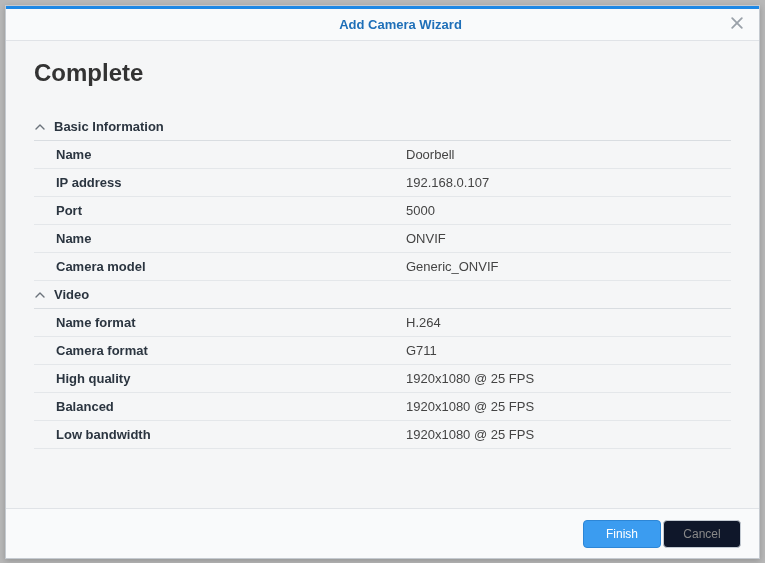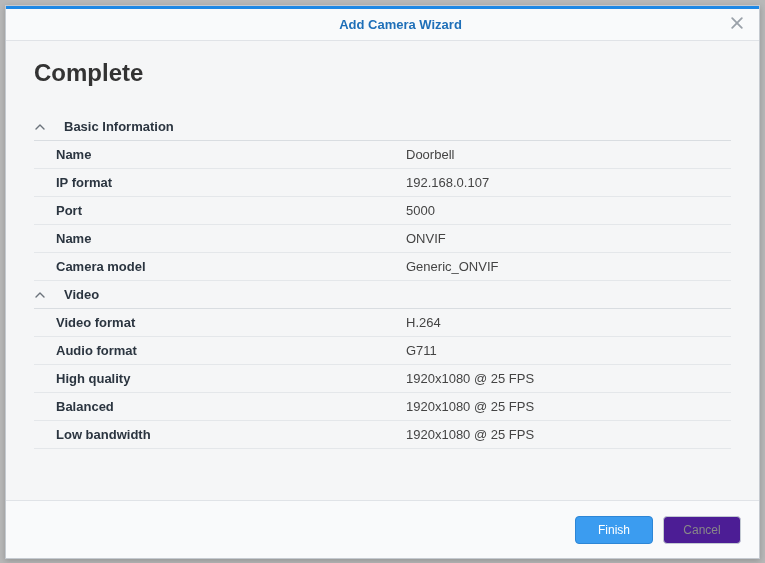--- a/index.html
+++ b/index.html
@@ -47,21 +47,21 @@
   }
   .page-title {
     font-size: 24px;
     font-weight: bold;
     color: #333;
     margin-bottom: 26px;
   }
   .section-header {
     display: flex;
     align-items: center;
-    gap: 18px;
+    gap: 8px;
     font-weight: bold;
     color: #2b3540;
     padding: 6px 0;
     border-bottom: 1px solid #d9dde1;
   }
   .section-header .chev {
     display: inline-flex;
     width: 12px;
     height: 12px;
     align-items: center;
@@ -82,35 +82,35 @@
     color: #2b3540;
   }
   .row .value {
     color: #444;
   }
   .footer {
     position: absolute;
     bottom: 0;
     left: 0;
     right: 0;
-    height: 58px;
+    height: 50px;
     border-top: 1px solid #e0e3e7;
     background: #f9fafb;
     display: flex;
     align-items: center;
     justify-content: flex-end;
     padding-right: 18px;
-    gap: 10px;
+    gap: 2px;
   }
   .btn {
     min-width: 78px;
     height: 28px;
     border-radius: 4px;
     border: 1px solid #c3cad2;
-    background: #4c1d95;
+    background: #0f172a;
     color: #888;
     font-size: 12px;
     cursor: pointer;
     padding: 0 14px;
   }
   .btn-primary {
     background: #3b9cf0;
     border: 1px solid #2d86d6;
     color: #fff;
   }
@@ -142,21 +142,21 @@
           </svg>
       </span>
       <span>Basic Information</span>
     </div>
 
     <div class="row">
       <div class="label">Name</div>
       <div class="value">Doorbell</div>
     </div>
     <div class="row">
-      <div class="label">IP format</div>
+      <div class="label">IP address</div>
       <div class="value">192.168.0.107</div>
     </div>
     <div class="row">
       <div class="label">Port</div>
       <div class="value">5000</div>
     </div>
     <div class="row">
       <div class="label">Name</div>
       <div class="value">ONVIF</div>
     </div>
@@ -168,25 +168,25 @@
     <div class="section-header">
       <span class="chev">
         <svg viewBox="0 0 10 10">
             <path d="M1 7 L5 3 L9 7" stroke="currentColor" stroke-width="1.4" fill="none" stroke-linecap="round" stroke-linejoin="round"></path>
           </svg>
       </span>
       <span>Video</span>
     </div>
 
     <div class="row">
-      <div class="label">Video format</div>
+      <div class="label">Name format</div>
       <div class="value">H.264</div>
     </div>
     <div class="row">
-      <div class="label">Audio format</div>
+      <div class="label">Camera format</div>
       <div class="value">G711</div>
     </div>
     <div class="row">
       <div class="label">High quality</div>
       <div class="value">1920x1080 @ 25 FPS</div>
     </div>
     <div class="row">
       <div class="label">Balanced</div>
       <div class="value">1920x1080 @ 25 FPS</div>
     </div>

